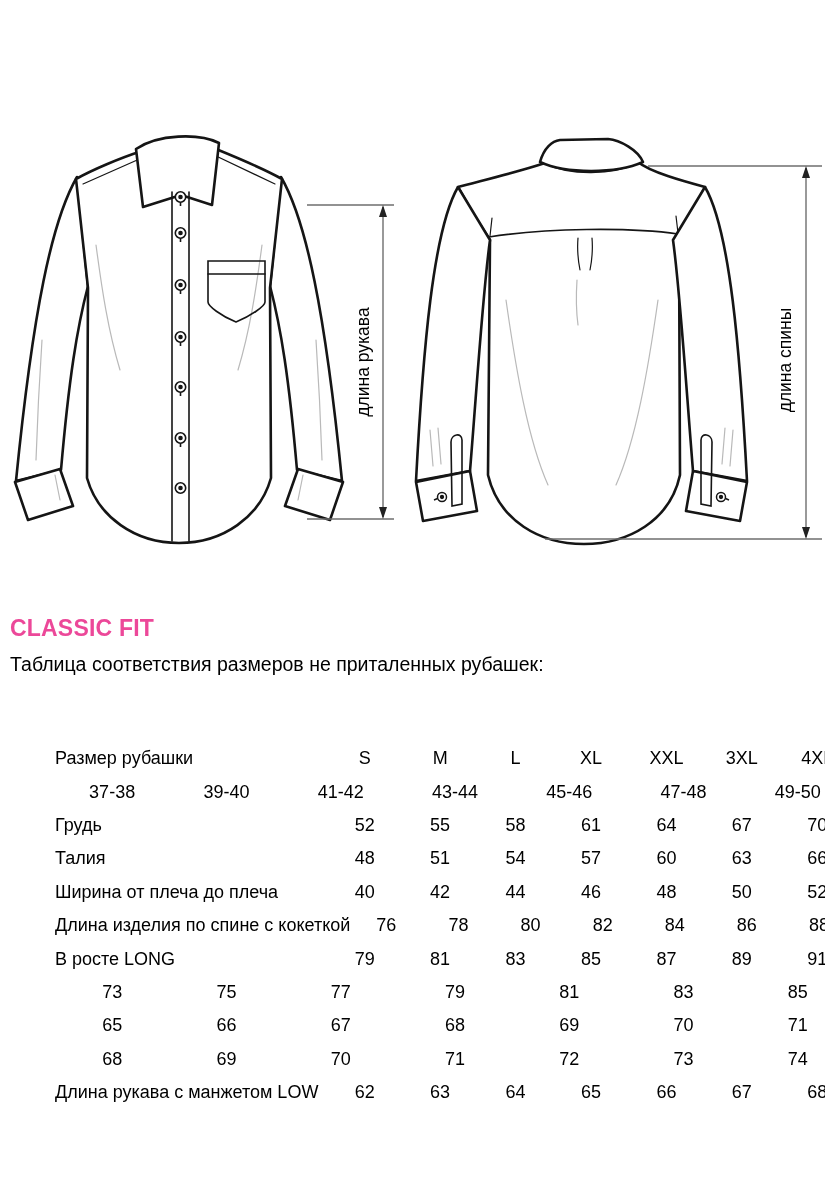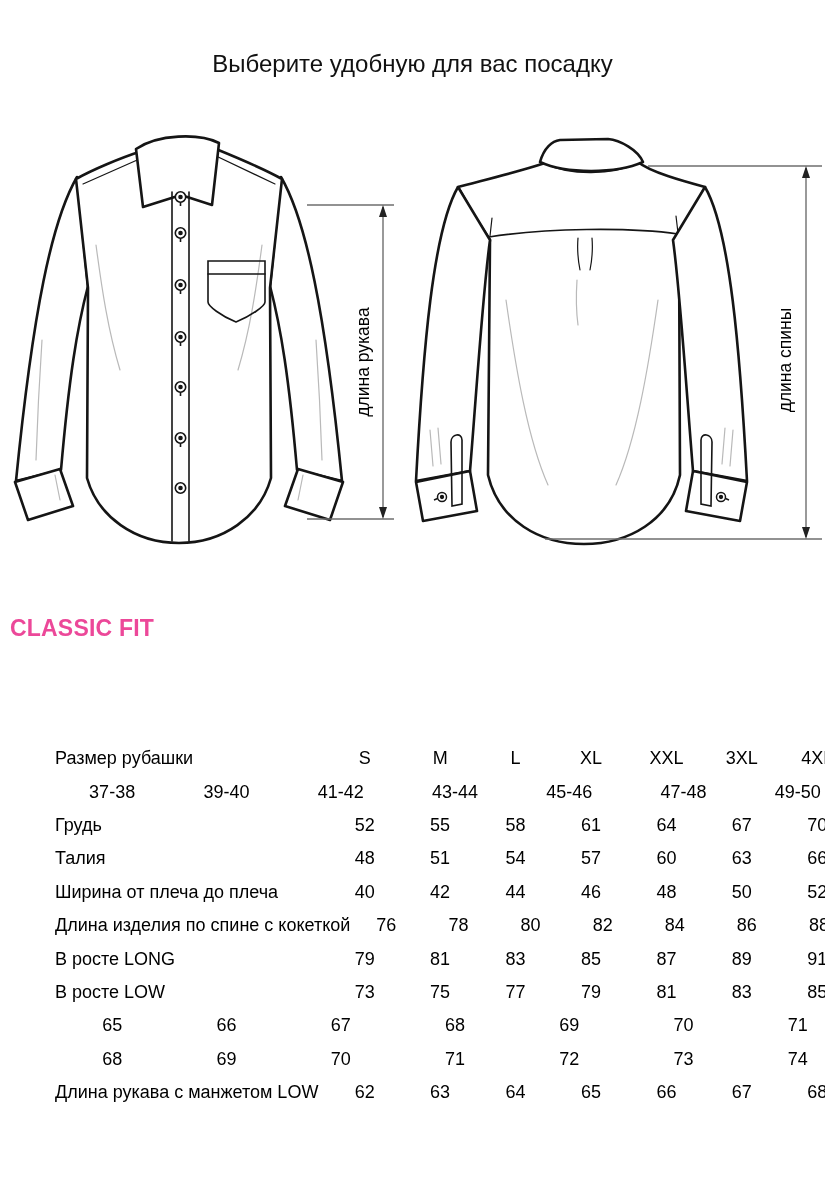--- a/index.html
+++ b/index.html
@@ -27,21 +27,20 @@
   .m2{fill:none;stroke:#151515;stroke-width:1.2;stroke-linecap:round;}
   .f{fill:none;stroke:#b9b9b9;stroke-width:1.2;stroke-linecap:round;}
   .d{fill:none;stroke:#6e6e6e;stroke-width:1.4;}
   .dimtext{font-family:"Liberation Sans",sans-serif;font-size:17.5px;fill:#000;}
 </style>
 </head>
 <body>
 
 <div class="page">
 
-  <div class="title">Выберите удобную для вас посадку</div>
 
   <svg class="diagram" viewBox="0 0 825 440" xmlns="http://www.w3.org/2000/svg">
 
     <g>
 
       <path class="o" d="M77,47 C52,90 33,180 16,351 L61,340 C69,248 77,198 88,156 Z"></path>
       <path class="o" d="M281,47 C306,90 325,180 342,351 L297,340 C289,248 281,198 270,156 Z"></path>
 
       <path class="o" d="M15,352 L60,339 L73,376 L28,390 Z"></path>
       <path class="o" d="M343,352 L298,339 L285,376 L330,390 Z"></path>
@@ -168,20 +167,21 @@
       <line class="d" x1="648" y1="36" x2="822" y2="36"></line>
       <line class="d" x1="545" y1="409" x2="822" y2="409"></line>
       <line class="d" x1="806" y1="38" x2="806" y2="407"></line>
       <path d="M806,36 L802,48 L810,48 Z" fill="#222222"></path>
       <path d="M806,409 L802,397 L810,397 Z" fill="#222222"></path>
       <text class="dimtext" transform="translate(791,230) rotate(-90)" text-anchor="middle">длина спины</text>
     </g>
   </svg>
 
   <div class="heading">CLASSIC FIT</div>
+  <div class="subtitle">Таблица соответствия размеров не приталенных рубашек:</div>
 
   <div class="size-table">
       <div class="trow">
         <div class="tlabel">Размер рубашки</div>
         <div class="tcell">S</div>
         <div class="tcell">M</div>
         <div class="tcell">L</div>
         <div class="tcell">XL</div>
         <div class="tcell">XXL</div>
         <div class="tcell">3XL</div>
@@ -240,21 +240,20 @@
         <div class="tlabel">В росте LONG</div>
         <div class="tcell">79</div>
         <div class="tcell">81</div>
         <div class="tcell">83</div>
         <div class="tcell">85</div>
         <div class="tcell">87</div>
         <div class="tcell">89</div>
         <div class="tcell">91</div>
       </div>
       <div class="trow">
-        <div class="tlabel">В росте LOW</div>
         <div class="tcell">73</div>
         <div class="tcell">75</div>
         <div class="tcell">77</div>
         <div class="tcell">79</div>
         <div class="tcell">81</div>
         <div class="tcell">83</div>
         <div class="tcell">85</div>
       </div>
       <div class="trow">
         <div class="tcell">65</div>

